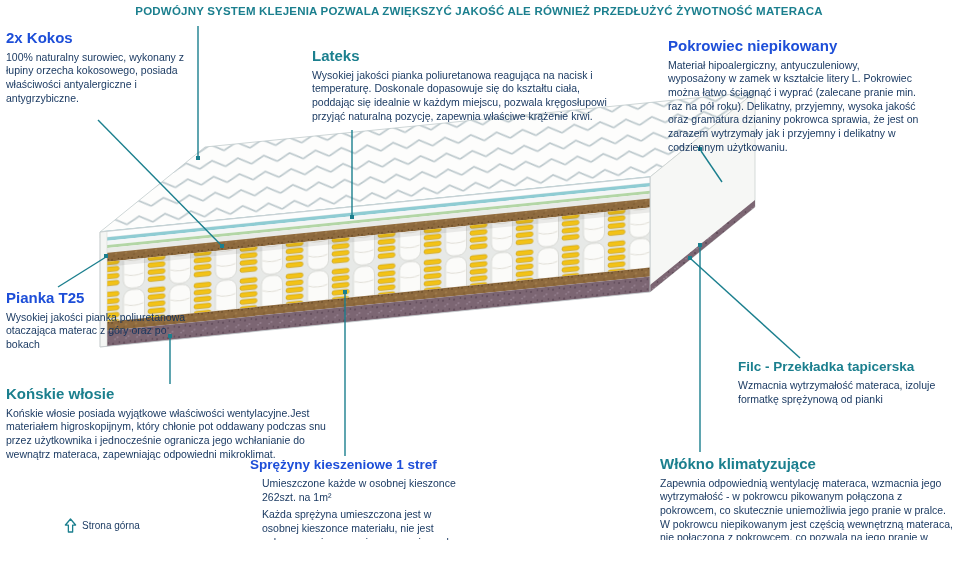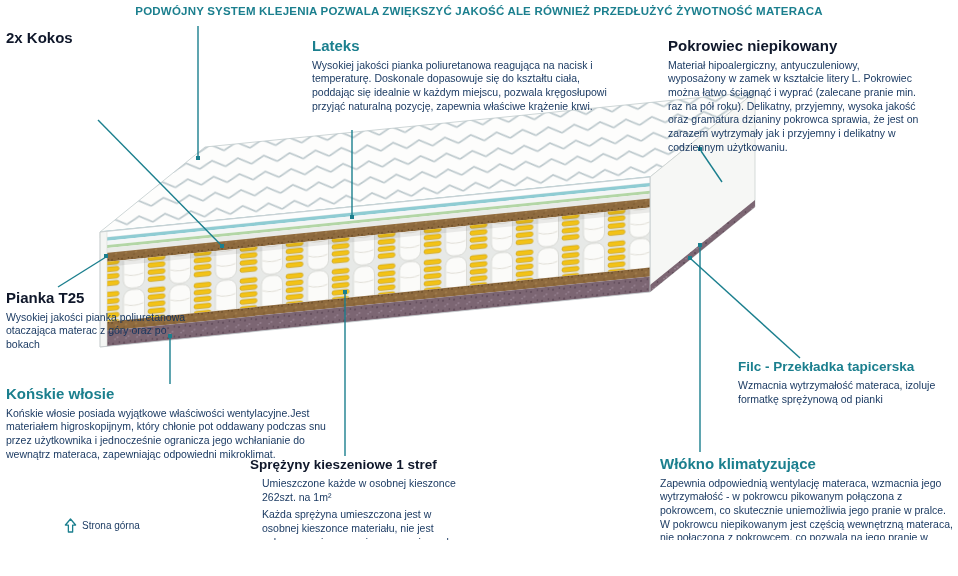--- a/index.html
+++ b/index.html
@@ -2,25 +2,25 @@
 <html><head>
 <meta charset="utf-8">
 <style>
   html,body{margin:0;padding:0;background:#fff;}
   .stage{position:relative;width:958px;height:540px;background:#fff;overflow:hidden;
          font-family:"Liberation Sans",sans-serif;}
   .art{position:absolute;left:0;top:0;z-index:1;}
   .header{position:absolute;left:0;right:0;top:5px;text-align:center;z-index:2;
           color:#1b7f8e;font-weight:bold;font-size:11.5px;letter-spacing:.2px;}
   .callout{position:absolute;z-index:2;color:#16365f;}
-  .callout h2{margin:0 0 5px 0;font-size:15px;font-weight:bold;color:#0f172a;line-height:1.05;}
+  .callout h2{margin:0 0 5px 0;font-size:15px;font-weight:bold;color:#1d4ed8;line-height:1.05;}
   .callout.teal h2{color:#1b7f8e;}
   .callout p{margin:0 0 4px 0;font-size:10.5px;line-height:1.3;color:#16365f;}
   .c-kokos{left:6px;top:30px;width:190px;}
-  .c-lateks{left:312px;top:38px;width:300px;}
+  .c-lateks{left:312px;top:48px;width:300px;}
   .c-pokrowiec{left:668px;top:38px;width:252px;}
   .c-pianka{left:6px;top:290px;width:180px;}
   .c-konskie{left:6px;top:386px;width:332px;}
   .c-sprezyny{left:250px;top:458px;width:220px;}
   .c-sprezyny h2{font-size:13.5px;}
   .c-sprezyny p{margin-left:12px;}
   .c-filc{left:738px;top:360px;width:215px;}
   .c-filc h2{font-size:13.5px;}
   .c-wlokno{left:660px;top:456px;width:296px;}
   .scale{position:absolute;left:6px;top:470px;width:340px;z-index:2;color:#16365f;}
@@ -124,20 +124,21 @@
       <rect x="343" y="290" width="4" height="4"></rect>
       <rect x="688" y="256" width="4" height="4"></rect>
       <rect x="698" y="243" width="4" height="4"></rect>
     </g>
   </svg>
 
   <div class="header">PODWÓJNY SYSTEM KLEJENIA POZWALA ZWIĘKSZYĆ JAKOŚĆ ALE RÓWNIEŻ PRZEDŁUŻYĆ ŻYWOTNOŚĆ MATERACA</div>
 
   <div class="callout c-kokos">
     <h2>2x Kokos</h2>
+    <p>100% naturalny surowiec, wykonany z łupiny orzecha kokosowego, posiada właściwości antyalergiczne i antygrzybiczne.</p>
   </div>
 
   <div class="callout teal c-lateks">
     <h2>Lateks</h2>
     <p>Wysokiej jakości pianka poliuretanowa reagująca na nacisk i temperaturę. Doskonale dopasowuje się do kształtu ciała, poddając się idealnie w każdym miejscu, pozwala kręgosłupowi przyjąć naturalną pozycję, zapewnia właściwe krążenie krwi.</p>
   </div>
 
   <div class="callout c-pokrowiec">
     <h2>Pokrowiec niepikowany</h2>
     <p>Materiał hipoalergiczny, antyuczuleniowy, wyposażony w zamek w kształcie litery L. Pokrowiec można łatwo ściągnąć i wyprać (zalecane pranie min. raz na pół roku). Delikatny, przyjemny, wysoka jakość oraz gramatura dzianiny pokrowca sprawia, że jest on zarazem wytrzymały jak i przyjemny i delikatny w codziennym użytkowaniu.</p>

